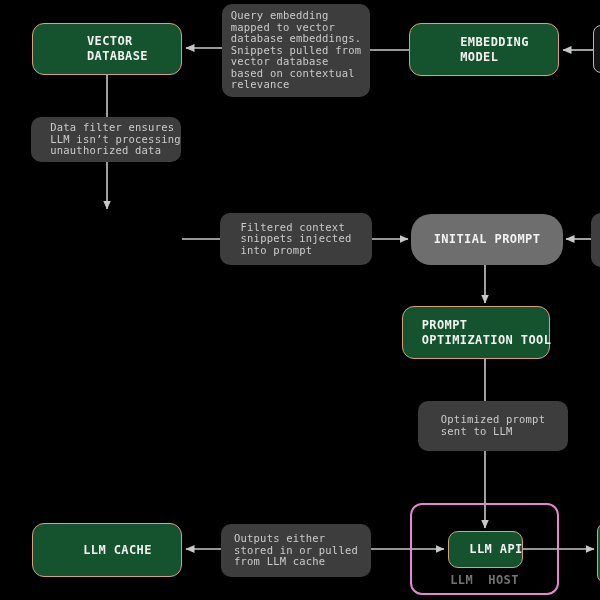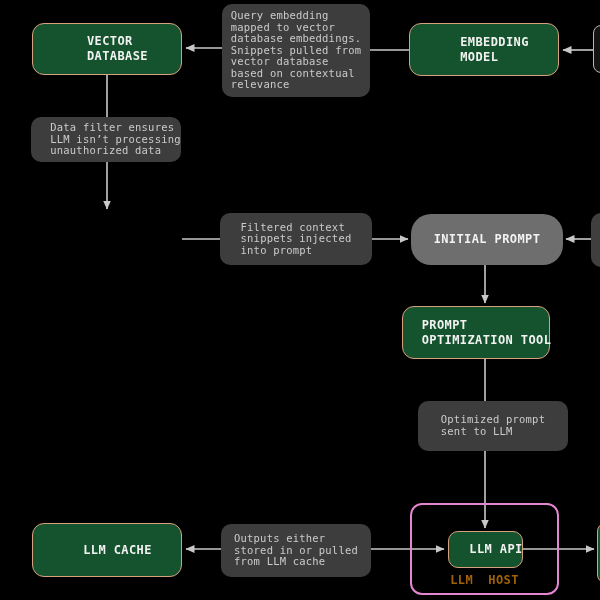--- a/index.html
+++ b/index.html
@@ -15,21 +15,21 @@
   .label {
     font-weight:700; font-size:12px; line-height:15px; letter-spacing:0.4px;
     color:#f2f2f2; white-space:pre; text-align:left;
   }
   .notetext {
     font-weight:400; font-size:10.5px; line-height:11.6px; letter-spacing:0.2px;
     color:#cbcbcb; white-space:pre; text-align:left;
   }
   .container-label {
     position:absolute; left:0; right:0; bottom:6px; text-align:center;
-    font-weight:700; font-size:12px; letter-spacing:0.4px; color:#a16207; white-space:pre;
+    font-weight:700; font-size:12px; letter-spacing:0.4px; color:#737373; white-space:pre;
   }
 </style>
 </head>
 <body>
 
 <div id="canvas">
 
   <svg id="wires" viewBox="0 0 600 600">
     <defs>
       <marker id="ah" markerWidth="10" markerHeight="10" refX="8.5" refY="4" orient="auto" markerUnits="userSpaceOnUse">

